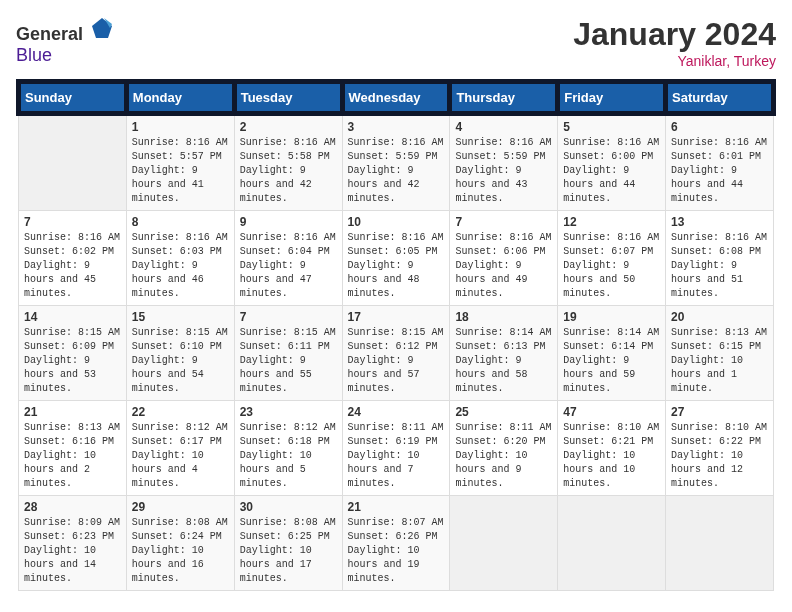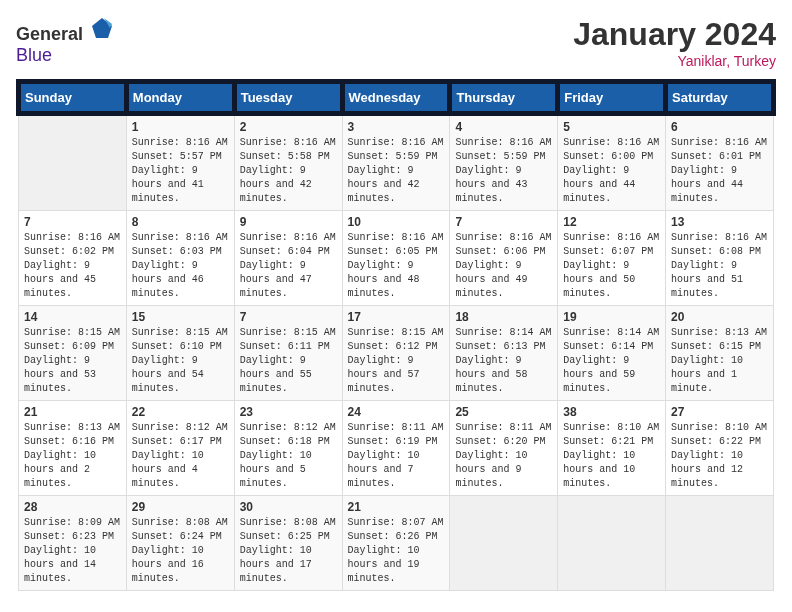--- a/index.html
+++ b/index.html
@@ -229,21 +229,21 @@
         </td>
         <td>
           <div class="day-number">24</div>
           <div class="day-info">Sunrise: 8:11 AM<br>Sunset: 6:19 PM<br>Daylight: 10 hours and 7 minutes.</div>
         </td>
         <td>
           <div class="day-number">25</div>
           <div class="day-info">Sunrise: 8:11 AM<br>Sunset: 6:20 PM<br>Daylight: 10 hours and 9 minutes.</div>
         </td>
         <td>
-          <div class="day-number">38</div>
+          <div class="day-number">47</div>
           <div class="day-info">Sunrise: 8:10 AM<br>Sunset: 6:21 PM<br>Daylight: 10 hours and 10 minutes.</div>
         </td>
         <td>
           <div class="day-number">27</div>
           <div class="day-info">Sunrise: 8:10 AM<br>Sunset: 6:22 PM<br>Daylight: 10 hours and 12 minutes.</div>
         </td>
       </tr>
       <tr>
         <td>
           <div class="day-number">28</div>

